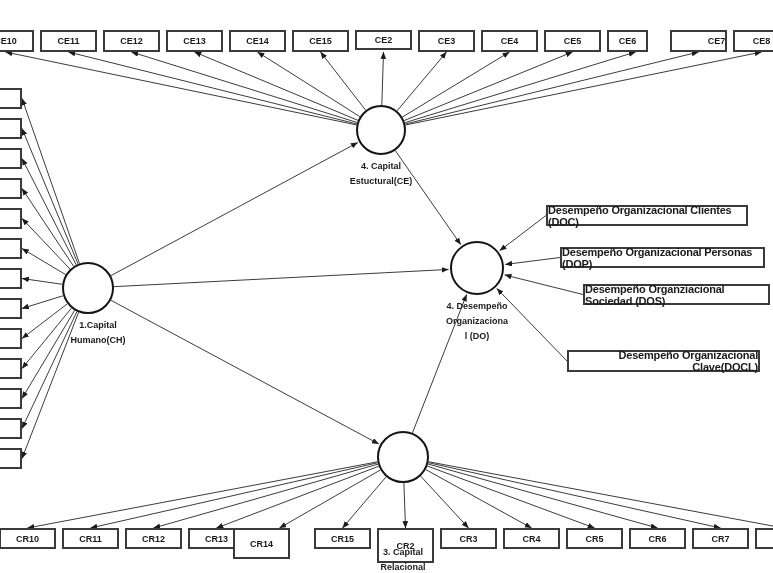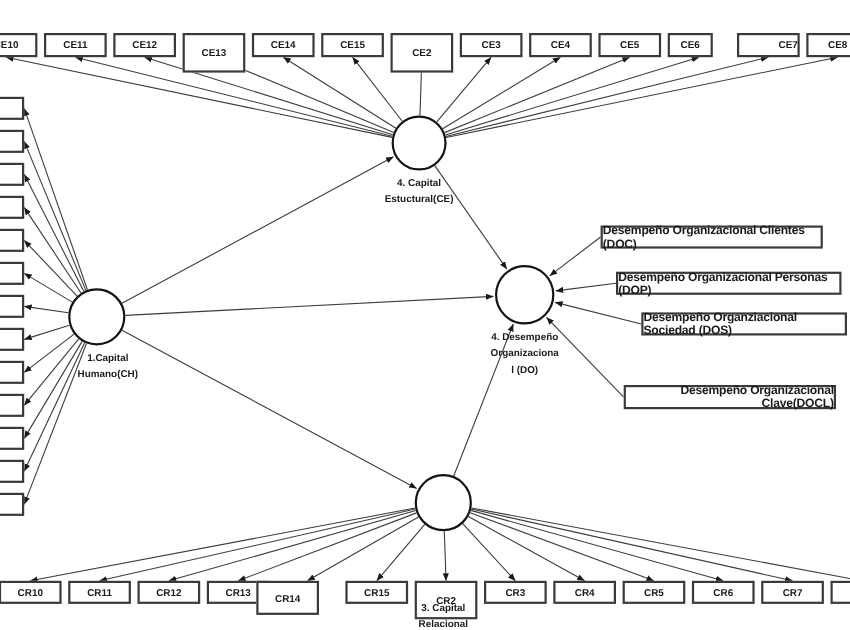--- a/index.html
+++ b/index.html
@@ -87,30 +87,30 @@
   </svg>
 <div class="ind-box" style="left: -23px; top: 30px; width: 57px; height: 22px;">
       <span>CE10</span>
     </div>
     <div class="ind-box" style="left: 40px; top: 30px; width: 57px; height: 22px;">
       <span>CE11</span>
     </div>
     <div class="ind-box" style="left: 103px; top: 30px; width: 57px; height: 22px;">
       <span>CE12</span>
     </div>
-    <div class="ind-box" style="left: 166px; top: 30px; width: 57px; height: 36px;">
+    <div class="ind-box" style="left: 166px; top: 30px; width: 57px; height: 22px;">
       <span>CE13</span>
     </div>
     <div class="ind-box" style="left: 229px; top: 30px; width: 57px; height: 22px;">
       <span>CE14</span>
     </div>
     <div class="ind-box" style="left: 292px; top: 30px; width: 57px; height: 22px;">
       <span>CE15</span>
     </div>
-    <div class="ind-box" style="left: 355px; top: 30px; width: 57px; height: 36px;">
+    <div class="ind-box" style="left: 355px; top: 30px; width: 57px; height: 20px;">
       <span>CE2</span>
     </div>
     <div class="ind-box" style="left: 418px; top: 30px; width: 57px; height: 22px;">
       <span>CE3</span>
     </div>
     <div class="ind-box" style="left: 481px; top: 30px; width: 57px; height: 22px;">
       <span>CE4</span>
     </div>
     <div class="ind-box" style="left: 544px; top: 30px; width: 57px; height: 22px;">
       <span>CE5</span>

